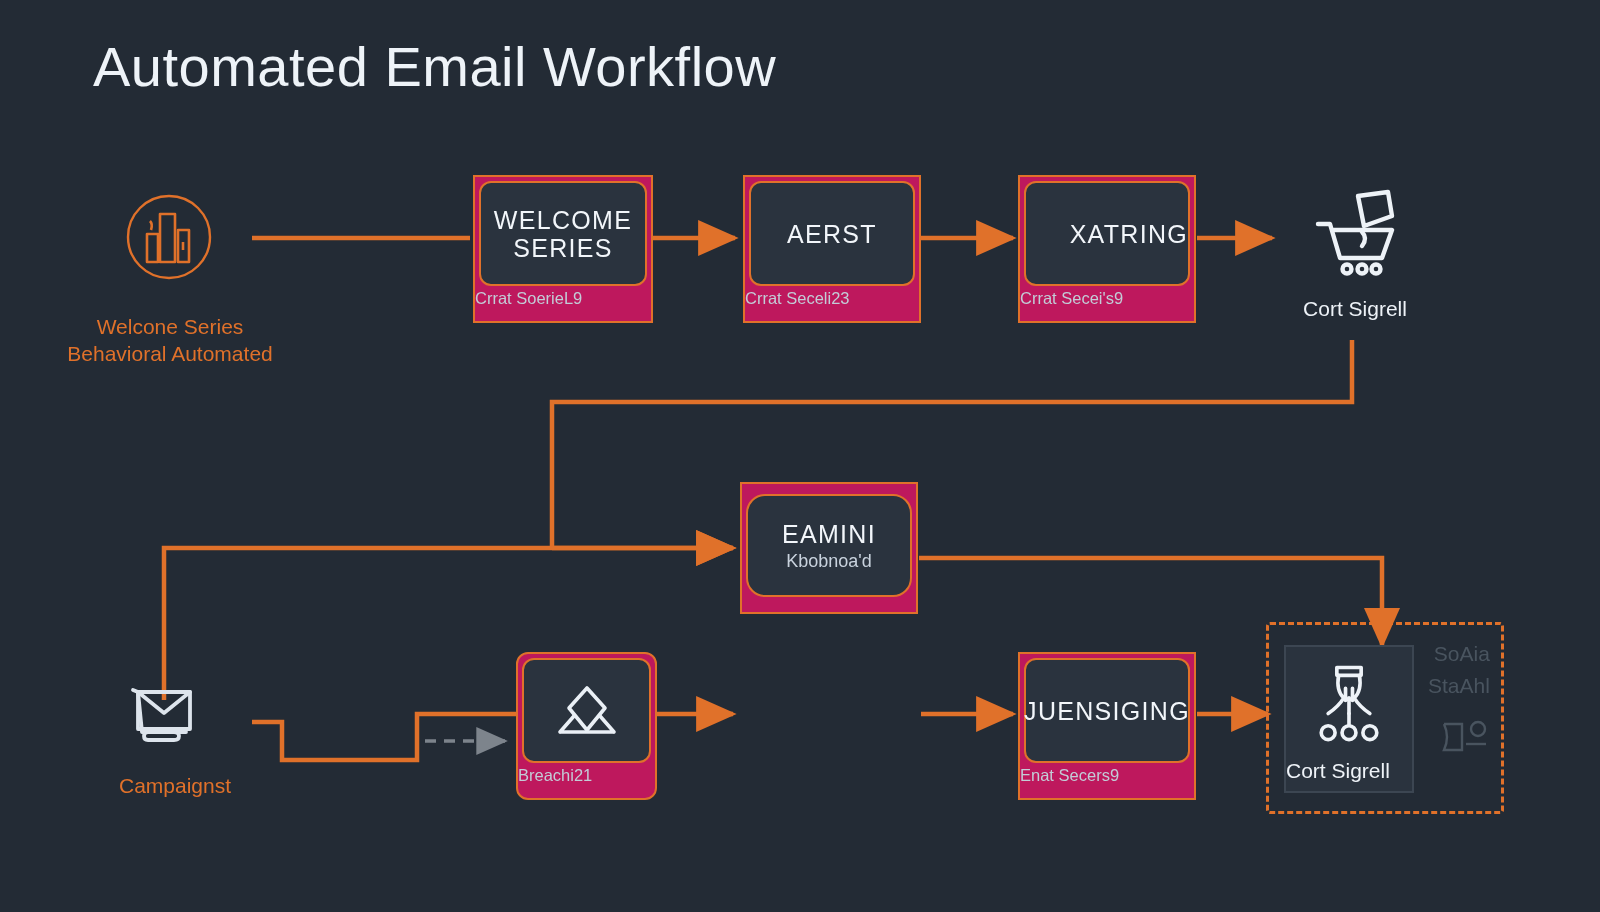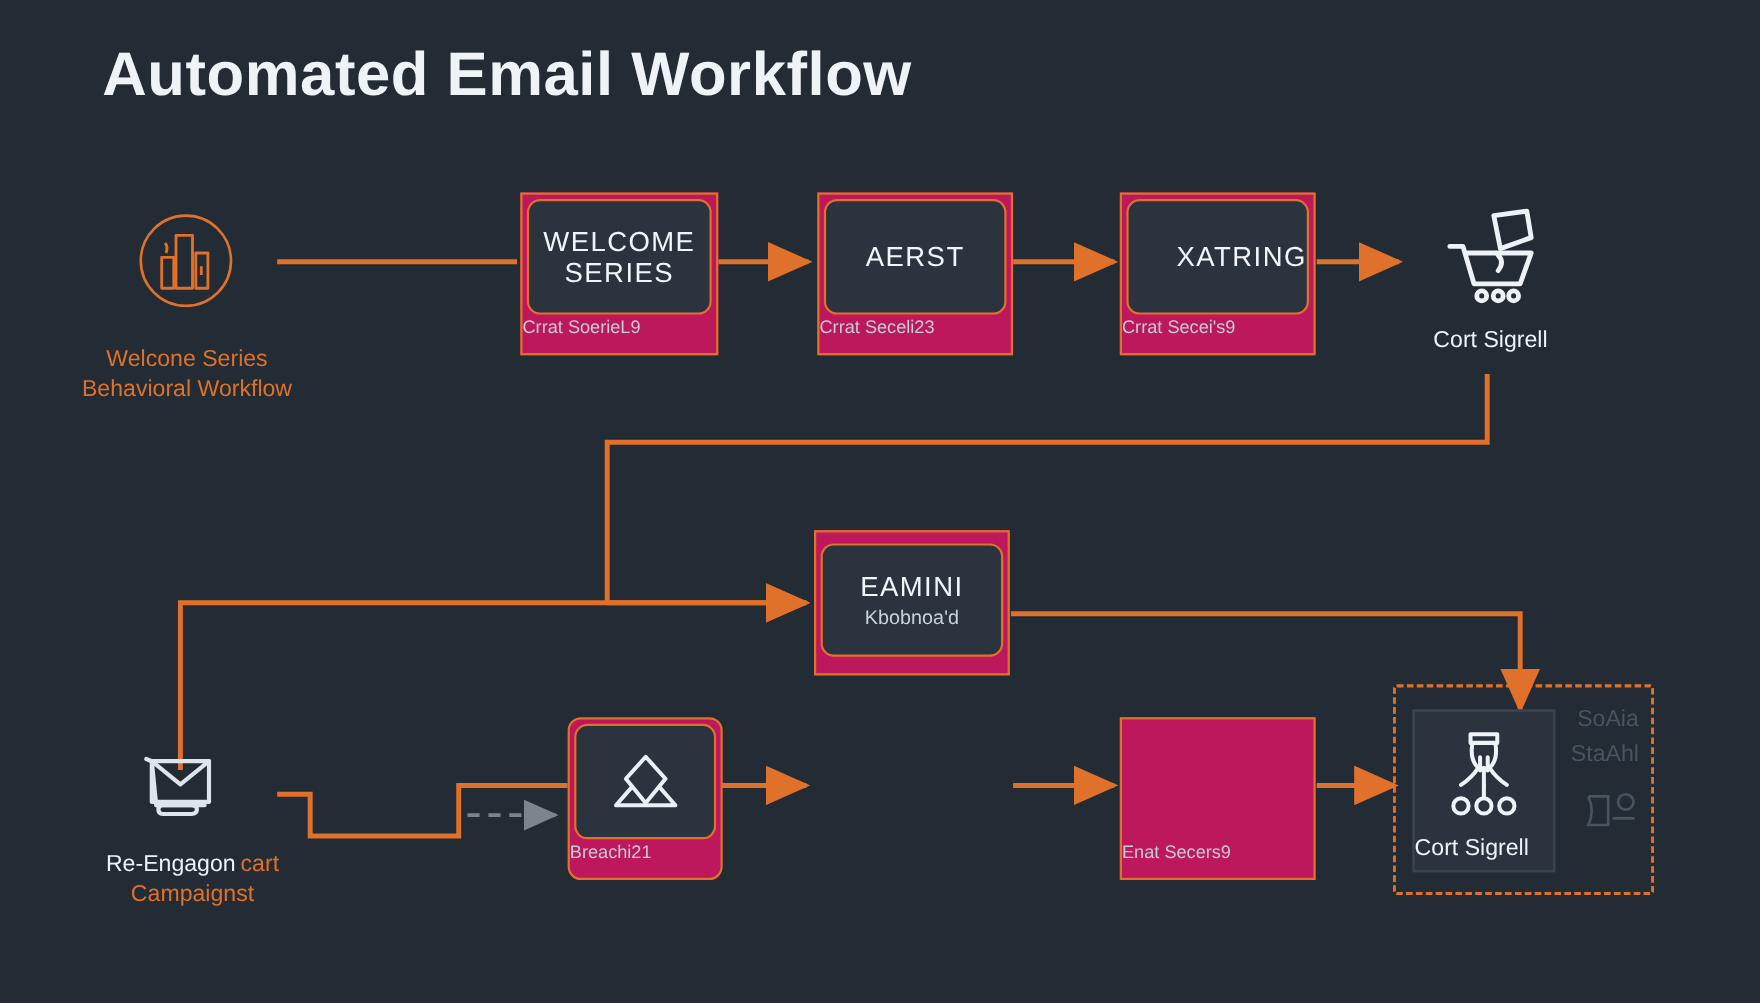--- a/index.html
+++ b/index.html
@@ -1,21 +1,21 @@
 <!DOCTYPE html>
 <html><head>
 <meta charset="utf-8">
 <style>
   html,body{margin:0;padding:0;background:#232b35;}
   body{width:1600px;height:912px;position:relative;overflow:hidden;
        font-family:"Liberation Sans",sans-serif;color:#e8eef5;}
 
   #canvas{position:absolute;inset:0;}
 
-  .page-title{position:absolute;left:93px;top:34px;font-size:56px;font-weight:700;
+  .page-title{position:absolute;left:93px;top:34px;font-size:56px;font-weight:400;
     letter-spacing:.5px;color:#eef3f8;white-space:nowrap;}
 
   svg.wires{position:absolute;left:0;top:0;width:1600px;height:912px;
     pointer-events:none;}
 
   
   .node{position:absolute;box-sizing:border-box;border:2px solid #e0712a;
         background:#be185d;}
   .node .inner{position:absolute;left:4px;right:4px;top:4px;
         border:2px solid #e0712a;border-radius:12px;background:#2a333e;
@@ -87,21 +87,21 @@
         <rect x="36" y="22" width="15" height="48"></rect>
         <rect x="23" y="42" width="11" height="28"></rect>
         <rect x="54" y="38" width="11" height="32"></rect>
         <path d="M27,38 q2,-6 -1,-9"></path>
         <path d="M59,50 l0,8"></path>
       </g>
     </svg>
   </div>
   <div class="icon-label" style="left:20px;top:314px;width:300px;">
     <div class="lbl-orange">Welcone Series</div>
-    <div class="lbl-orange">Behavioral Workflow</div>
+    <div class="lbl-orange">Behavioral Automated</div>
   </div>
 
   <div class="node" style="left:473px;top:175px;width:180px;height:148px;">
     <div class="inner" style="height:105px;">
       <div class="ttl">WELCOME SERIES</div>
     </div>
     <div class="cap" style="top:112px;">Crrat SoerieL9</div>
   </div>
 
   <div class="node" style="left:743px;top:175px;width:178px;height:148px;padding-left:36px;">
@@ -126,58 +126,57 @@
         <circle cx="62" cy="83" r="4.5"></circle>
         <circle cx="76" cy="83" r="4.5"></circle>
         <path d="M58,10 L88,6 L92,30 L64,40 Z"></path>
         <path d="M62,60 q6,-8 0,-14"></path>
       </g>
     </svg>
   </div>
   <div class="icon-label lbl-white" style="left:1235px;top:296px;width:240px;">Cort Sigrell</div>
 
   <div class="node" style="left:740px;top:482px;width:178px;height:132px;">
-    <div class="inner" style="height:103px;top:10px;">
+    <div class="inner" style="height:103px;top:10px;border-radius:19px;">
       <div class="ttl">EAMINI</div>
       <div class="sub">Kbobnoa'd</div>
     </div>
   </div>
 
   <div class="icon-node" style="left:124px;top:680px;width:82px;height:72px;">
     <svg viewBox="0 0 82 72" width="82" height="72">
       <g fill="none" stroke="#dde4ec" stroke-width="3.8" stroke-linejoin="round" stroke-linecap="round">
         <rect x="14" y="12" width="52" height="37"></rect>
         <path d="M14,12 L40,33 L66,12"></path>
         <path d="M9,10 L14,12 L18,52 L62,52"></path>
         <path d="M24,60 L50,60 q5,0 5,-4 q0,-4 -5,-4 L24,52 q-4,0 -4,4 q0,4 4,4"></path>
       </g>
     </svg>
   </div>
   <div class="icon-label" style="left:10px;top:773px;width:330px;">
-    <div>
-      <span class="lbl-white">Re-Engagon</span>
-      <span class="lbl-orange">cart</span>
-    </div>
     <div class="lbl-orange">Campaignst</div>
   </div>
 
   <div class="node" style="left:516px;top:652px;width:141px;height:148px;border-radius:12px;">
     <div class="inner" style="height:105px;">
       <svg viewBox="0 0 70 62" width="70" height="62">
         <g fill="none" stroke="#eaf0f6" stroke-width="3.6" stroke-linejoin="round" stroke-linecap="round">
           <path d="M35,8 L53,28 L35,50 L17,28 Z"></path>
           <path d="M8,52 L22,36 M62,52 L48,36 M8,52 L62,52"></path>
         </g>
       </svg>
     </div>
     <div class="cap" style="top:112px;">Breachi21</div>
   </div>
 
 
   <div class="node" style="left:1018px;top:652px;width:178px;height:148px;">
+    <div class="inner" style="height:105px;">
+      <div class="ttl">JUENSIGING</div>
+    </div>
     <div class="cap" style="top:112px;">Enat Secers9</div>
   </div>
 
   <div class="dashbox" style="left:1266px;top:622px;width:238px;height:192px;"></div>
 
   <div class="node" style="left:1284px;top:645px;width:130px;height:148px;
               border-color:#3c4652;background:#2a333e;">
     <div class="inner" style="height:105px;border-color:transparent;background:transparent;">
       <svg viewBox="0 0 76 96" width="66" height="84">
         <g fill="none" stroke="#eef3f8" stroke-width="4.2" stroke-linejoin="round" stroke-linecap="round">

